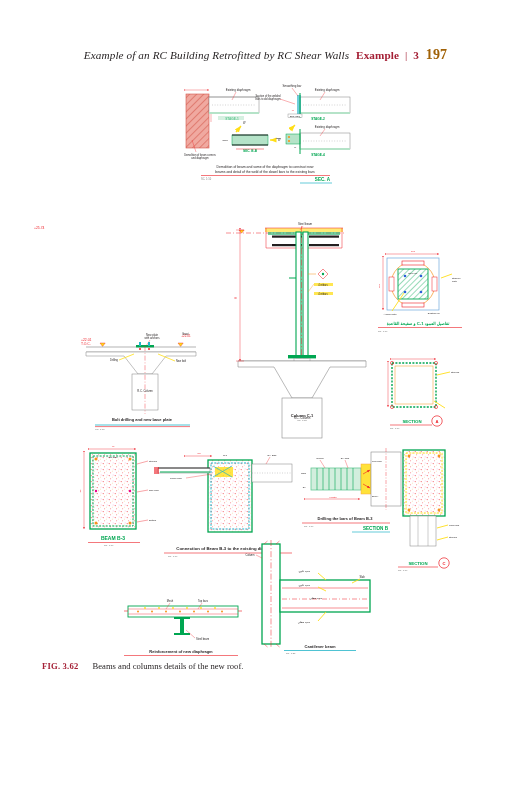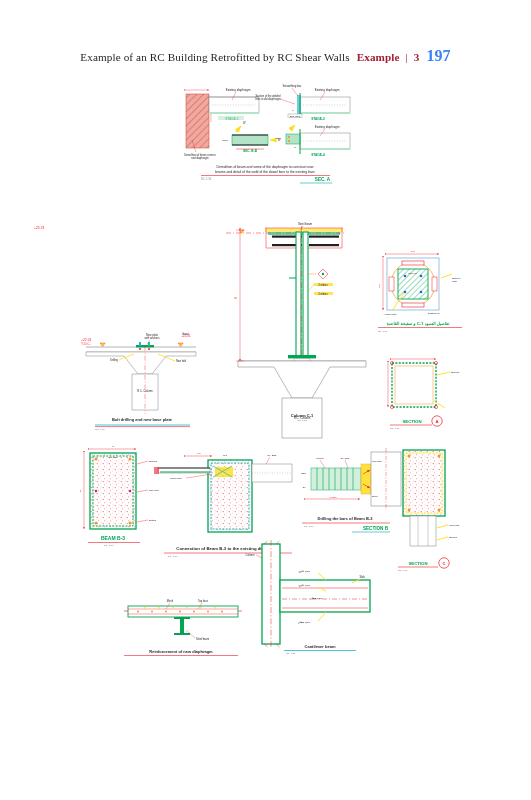--- a/index.html
+++ b/index.html
@@ -10,25 +10,25 @@
     overflow:hidden;position:relative;
   }
   .page{position:absolute;inset:0;background:#fff;}
 
   
   .runhead{
     position:absolute;left:0;right:0;top:47px;
     text-align:center;white-space:nowrap;
     font-size:11.2px;color:#231f20;letter-spacing:.1px;
   }
-  .runhead .ttl{font-family:"Liberation Serif",serif;}
+  .runhead .ttl{font-family:"Liberation Serif",serif;font-style:italic;}
   .runhead .chapword{color:#a41f35;font-weight:bold;margin-left:4px;}
   .runhead .bar{color:#a41f35;margin:0 3px;}
   .runhead .chnum{color:#a41f35;font-weight:bold;}
-  .runhead .pgnum{font-weight:bold;color:#3b82f6;margin-left:4px;font-size:16px;}
+  .runhead .pgnum{font-weight:bold;color:#a16207;margin-left:4px;font-size:14px;}
 
   
   .caption{
     position:absolute;left:42px;top:661px;
     font-size:8.6px;color:#231f20;white-space:nowrap;
   }
   .caption .figlbl{color:#a41f35;font-weight:bold;letter-spacing:.2px;}
   .caption .captxt{margin-left:12px;}
 
   
@@ -451,14 +451,18 @@
         <line x1="318" y1="543" x2="326" y2="534" stroke="#ffde17" stroke-width="0.9"></line>
         <text x="320" y="570" font-size="4" font-weight="bold" fill="#231f20" text-anchor="middle">Cantilever beam</text>
         <line x1="284" y1="572.5" x2="356" y2="572.5" stroke="#22b4c8" stroke-width="0.8"></line>
         <text x="286" y="576" font-size="2.4" fill="#808080">SC. 1:25</text>
       </g>
 
       </g>
     </svg>
   </div>
 
+  <div class="caption nosel">
+    <span class="figlbl">FIG. 3.62</span>
+    <span class="captxt">Beams and columns details of the new roof.</span>
+  </div>
 
 </div>
 
 </body></html>

